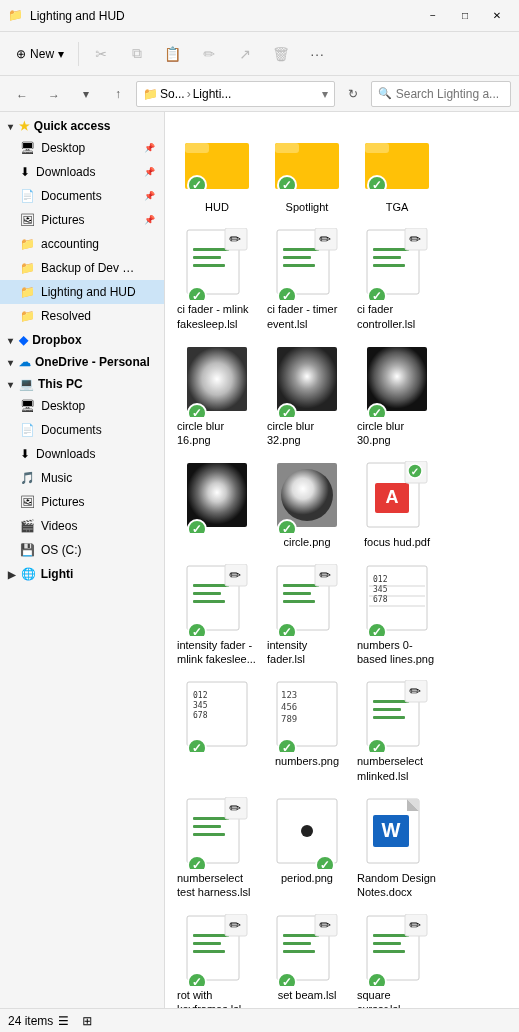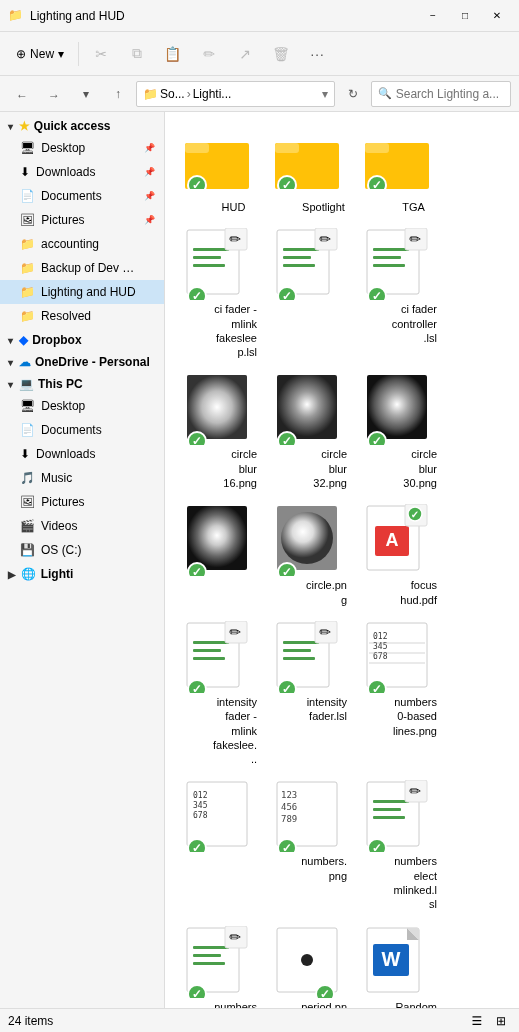--- a/index.html
+++ b/index.html
@@ -36,24 +36,24 @@
     .sidebar-section { margin-bottom: 2px; }
     .sidebar-group-header { display: flex; align-items: center; padding: 3px 8px; gap: 4px; cursor: pointer; font-size: 12px; font-weight: 600; }
     .sidebar-item { display: flex; align-items: center; padding: 3px 8px 3px 20px; gap: 6px; cursor: pointer; font-size: 12px; height: 24px; }
     .sidebar-item.active { background: #cce4f7; }
     .sidebar-pin { margin-left: auto; font-size: 9px; color: #888; }
 
     
     .file-grid { flex: 1; overflow-y: auto; padding: 8px; display: flex; flex-wrap: wrap; align-content: flex-start; gap: 2px; background: white; }
     .file-item { display: flex; flex-direction: column; align-items: center; width: 88px; padding: 6px 4px; cursor: pointer; border-radius: 2px; }
     .file-thumb { width: 72px; height: 72px; position: relative; display: flex; align-items: center; justify-content: center; }
-    .file-label { font-size: 11px; text-align: right; word-break: break-word; max-width: 84px; line-height: 1.3; margin-top: 2px; margin-left: 33px; }
+    .file-label { font-size: 11px; text-align: left; word-break: break-word; max-width: 84px; line-height: 1.3; margin-top: 2px; }
 
     
-    .status-bar { display: flex; align-items: center; justify-content: space-between; background: #f5f5f5; border-top: 1px solid #ddd; height: 24px; padding: 0 8px; font-size: 12px; }
+    .status-bar { display: flex; align-items: center; background: #f5f5f5; border-top: 1px solid #ddd; height: 24px; padding: 0 8px; font-size: 12px; }
     .status-right { display: flex; gap: 4px; }
     .view-btn { width: 20px; height: 20px; border: none; background: transparent; cursor: pointer; display: flex; align-items: center; justify-content: center; font-size: 12px; }
     .expand-arrow { font-size: 10px; color: #333; margin-right: 2px; }
 
     .sidebar::-webkit-scrollbar { width: 6px; }
     .sidebar::-webkit-scrollbar-thumb { background: #ccc; border-radius: 3px; }
     .file-grid::-webkit-scrollbar { width: 8px; }
     .file-grid::-webkit-scrollbar-thumb { background: #ccc; border-radius: 4px; }
   </style>
 </head>
@@ -281,20 +281,21 @@
           <polygon points="42,2 54,14 54,2" fill="#ddd"></polygon>
           <rect x="8" y="20" width="36" height="3" rx="1" fill="#4a9d4a"></rect>
           <rect x="8" y="28" width="28" height="3" rx="1" fill="#4a9d4a"></rect>
           <rect x="8" y="36" width="32" height="3" rx="1" fill="#4a9d4a"></rect>
           <rect x="40" y="0" width="22" height="22" rx="2" fill="#f5f5f5" stroke="#ddd"></rect>
           <text x="50" y="16" text-anchor="middle" font-size="14">✏</text>
           <circle cx="12" cy="68" r="9" fill="#4CAF50" stroke="white" stroke-width="2"></circle>
           <text x="12" y="72" text-anchor="middle" fill="white" font-size="12" font-weight="bold">✓</text>
         </svg>
       </div>
+      <span class="file-label">ci fader - timer event.lsl</span>
     </div>
 
     <div class="file-item">
       <div class="file-thumb">
         <svg width="64" height="72" viewBox="0 0 64 72">
           <rect x="2" y="2" width="52" height="64" rx="2" fill="white" stroke="#ccc"></rect>
           <polygon points="42,2 54,14 42,14" fill="#bbb"></polygon>
           <polygon points="42,2 54,14 54,2" fill="#ddd"></polygon>
           <rect x="8" y="20" width="36" height="3" rx="1" fill="#4a9d4a"></rect>
           <rect x="8" y="28" width="28" height="3" rx="1" fill="#4a9d4a"></rect>

